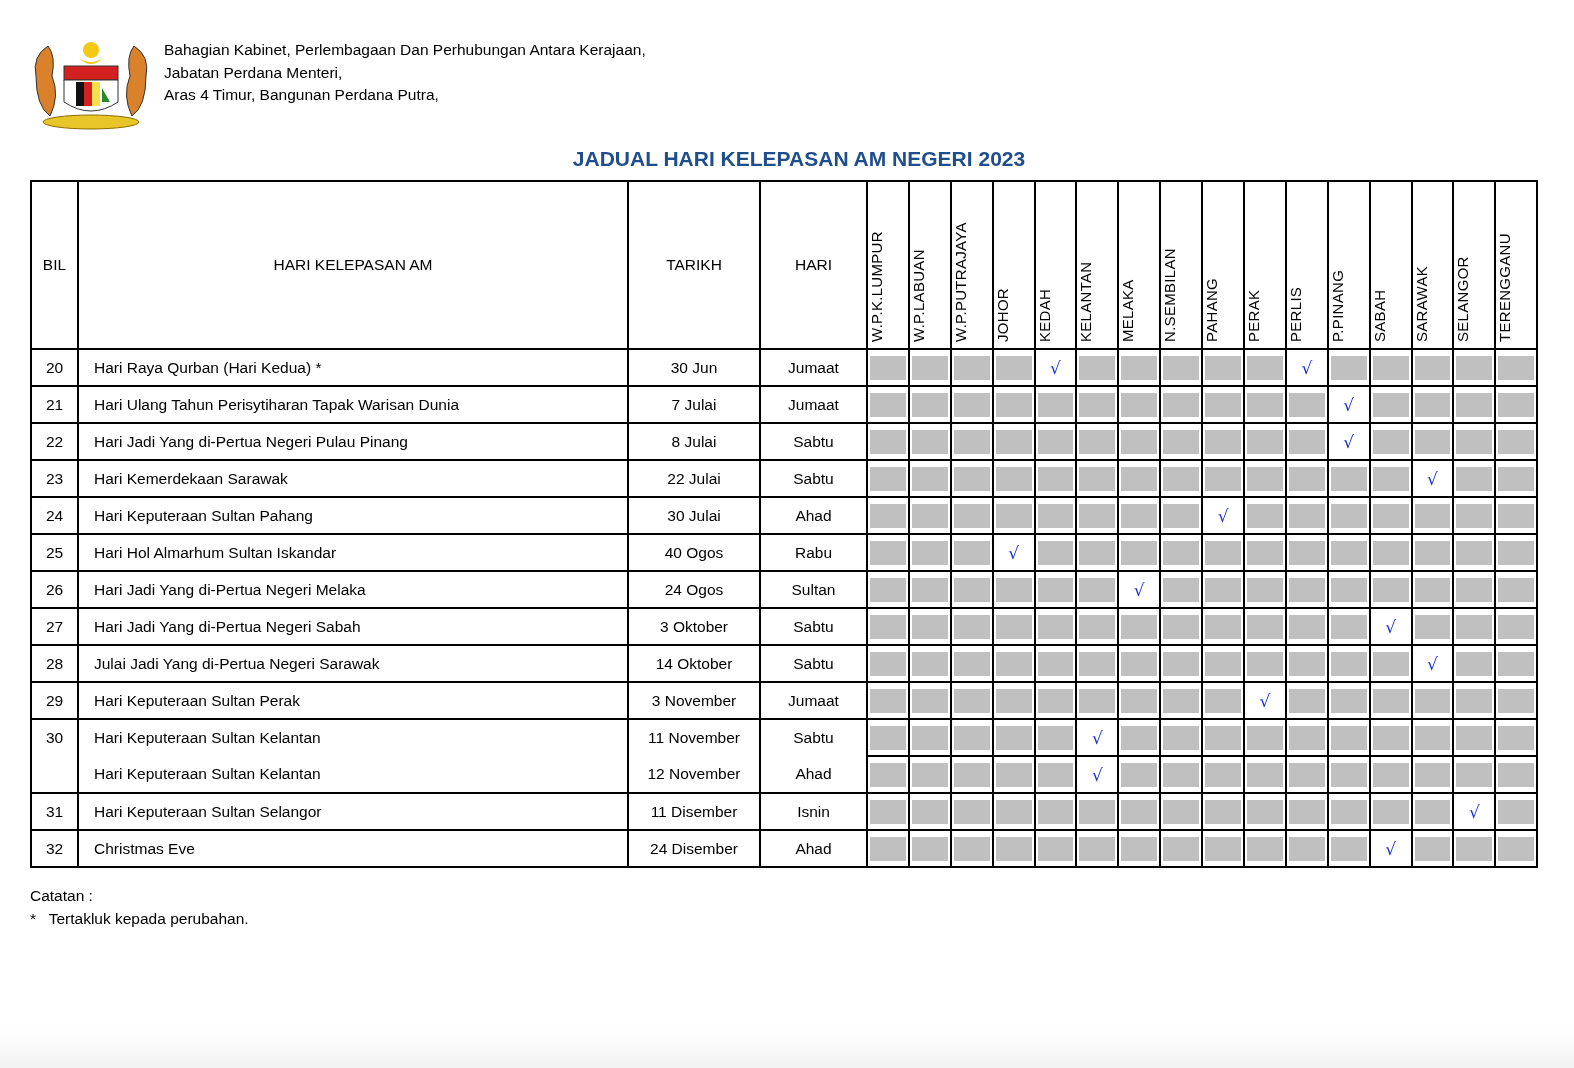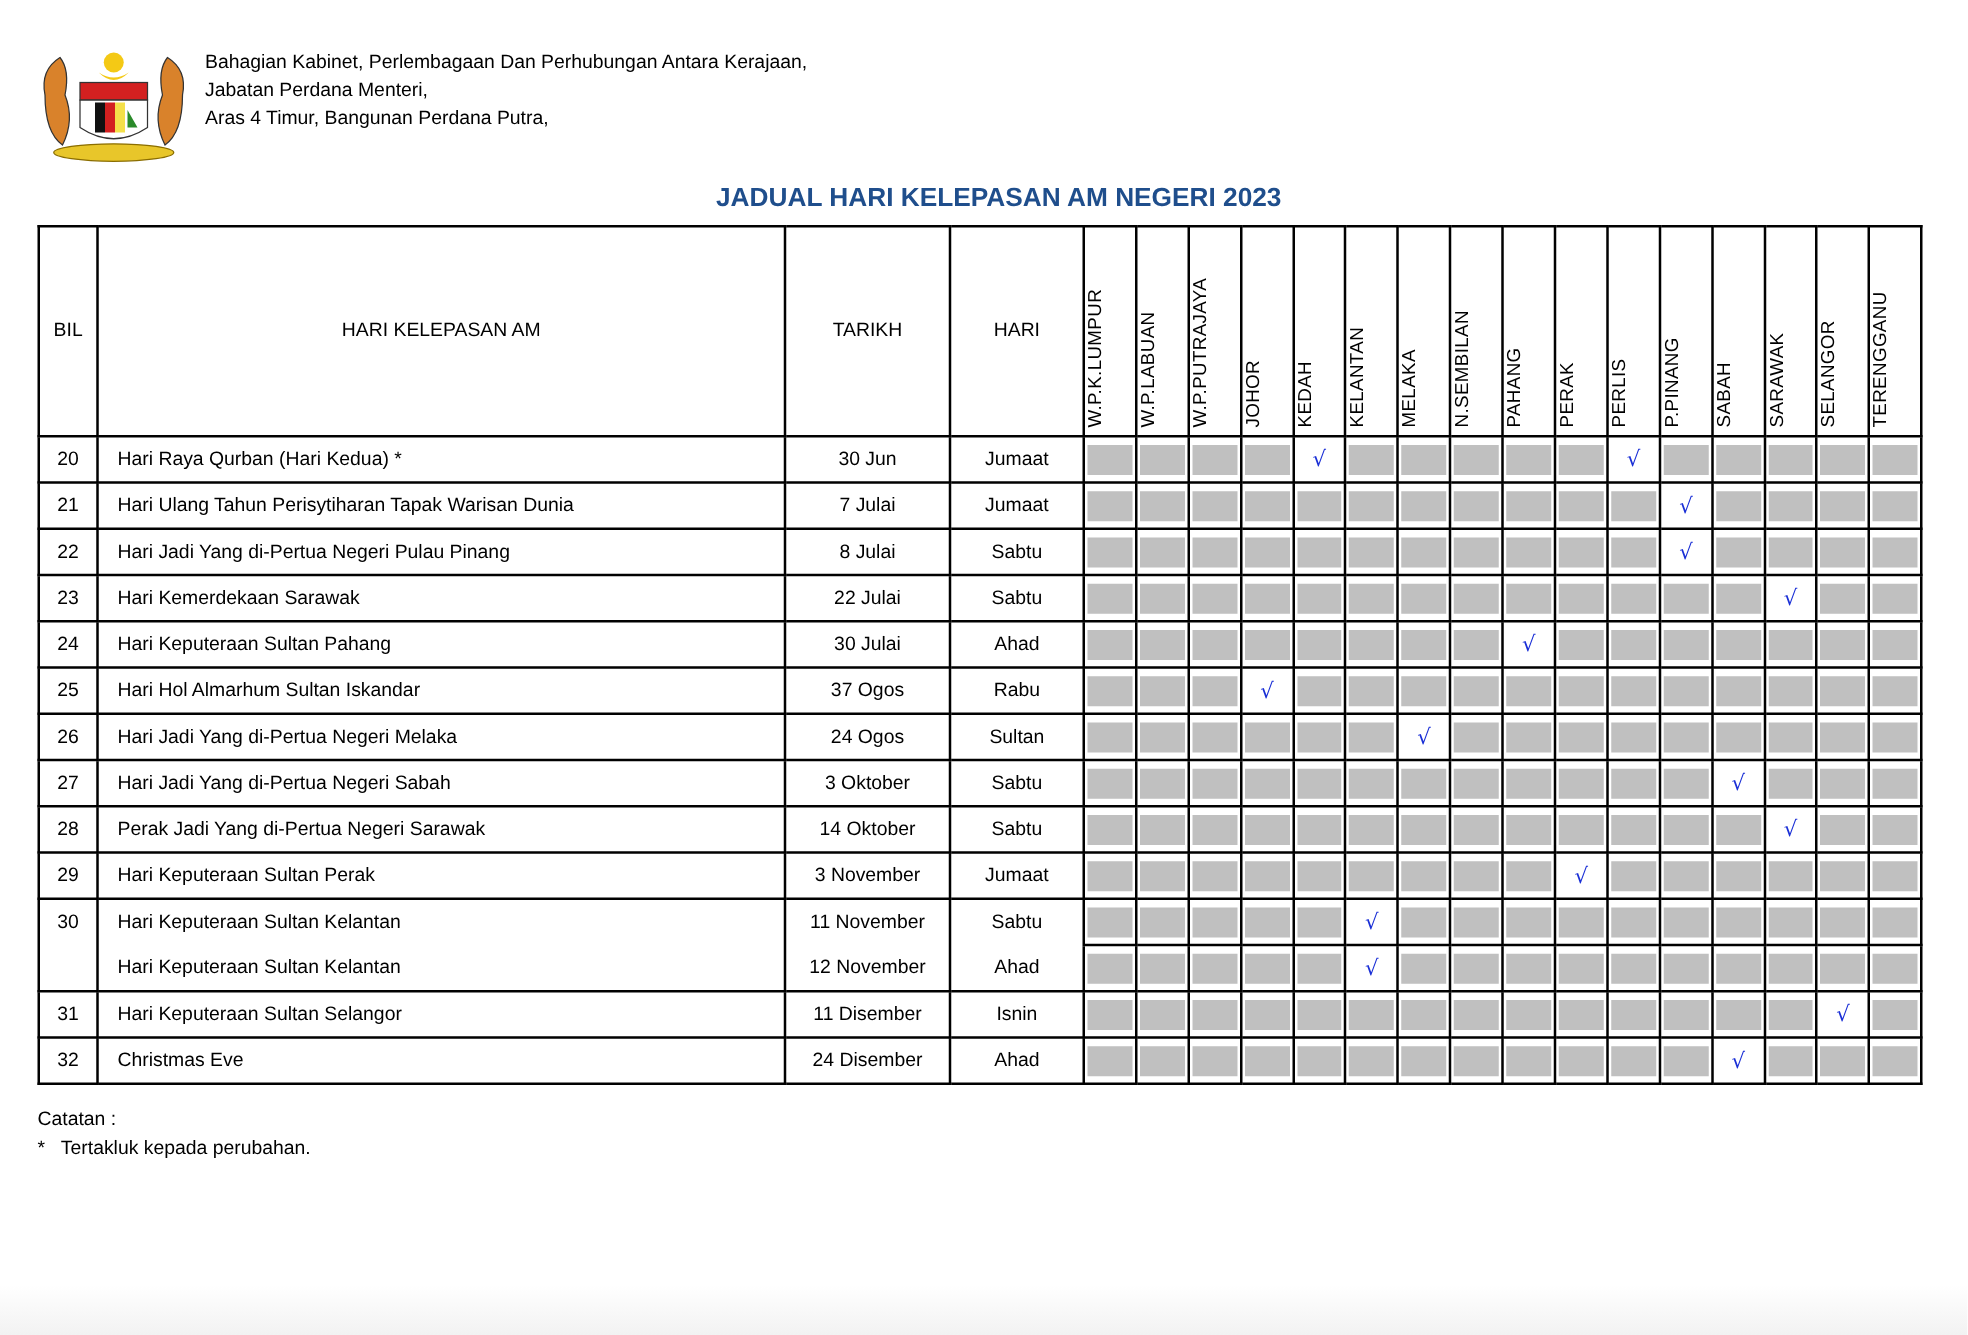--- a/index.html
+++ b/index.html
@@ -401,21 +401,21 @@
         <td class="sc">
           <div class="box"></div>
         </td>
         <td class="sc">
           <div class="box"></div>
         </td>
       </tr>
       <tr>
         <td class="c">25</td>
         <td class="name">Hari Hol Almarhum Sultan Iskandar</td>
-        <td class="c">37 Ogos</td>
+        <td class="c">40 Ogos</td>
         <td class="c">Rabu</td>
         <td class="sc">
           <div class="box"></div>
         </td>
         <td class="sc">
           <div class="box"></div>
         </td>
         <td class="sc">
           <div class="box"></div>
         </td>
@@ -562,21 +562,21 @@
         </td>
         <td class="sc">
           <div class="box"></div>
         </td>
         <td class="sc">
           <div class="box"></div>
         </td>
       </tr>
       <tr>
         <td class="c">28</td>
-        <td class="name">Perak Jadi Yang di-Pertua Negeri Sarawak</td>
+        <td class="name">Julai Jadi Yang di-Pertua Negeri Sarawak</td>
         <td class="c">14 Oktober</td>
         <td class="c">Sabtu</td>
         <td class="sc">
           <div class="box"></div>
         </td>
         <td class="sc">
           <div class="box"></div>
         </td>
         <td class="sc">
           <div class="box"></div>

